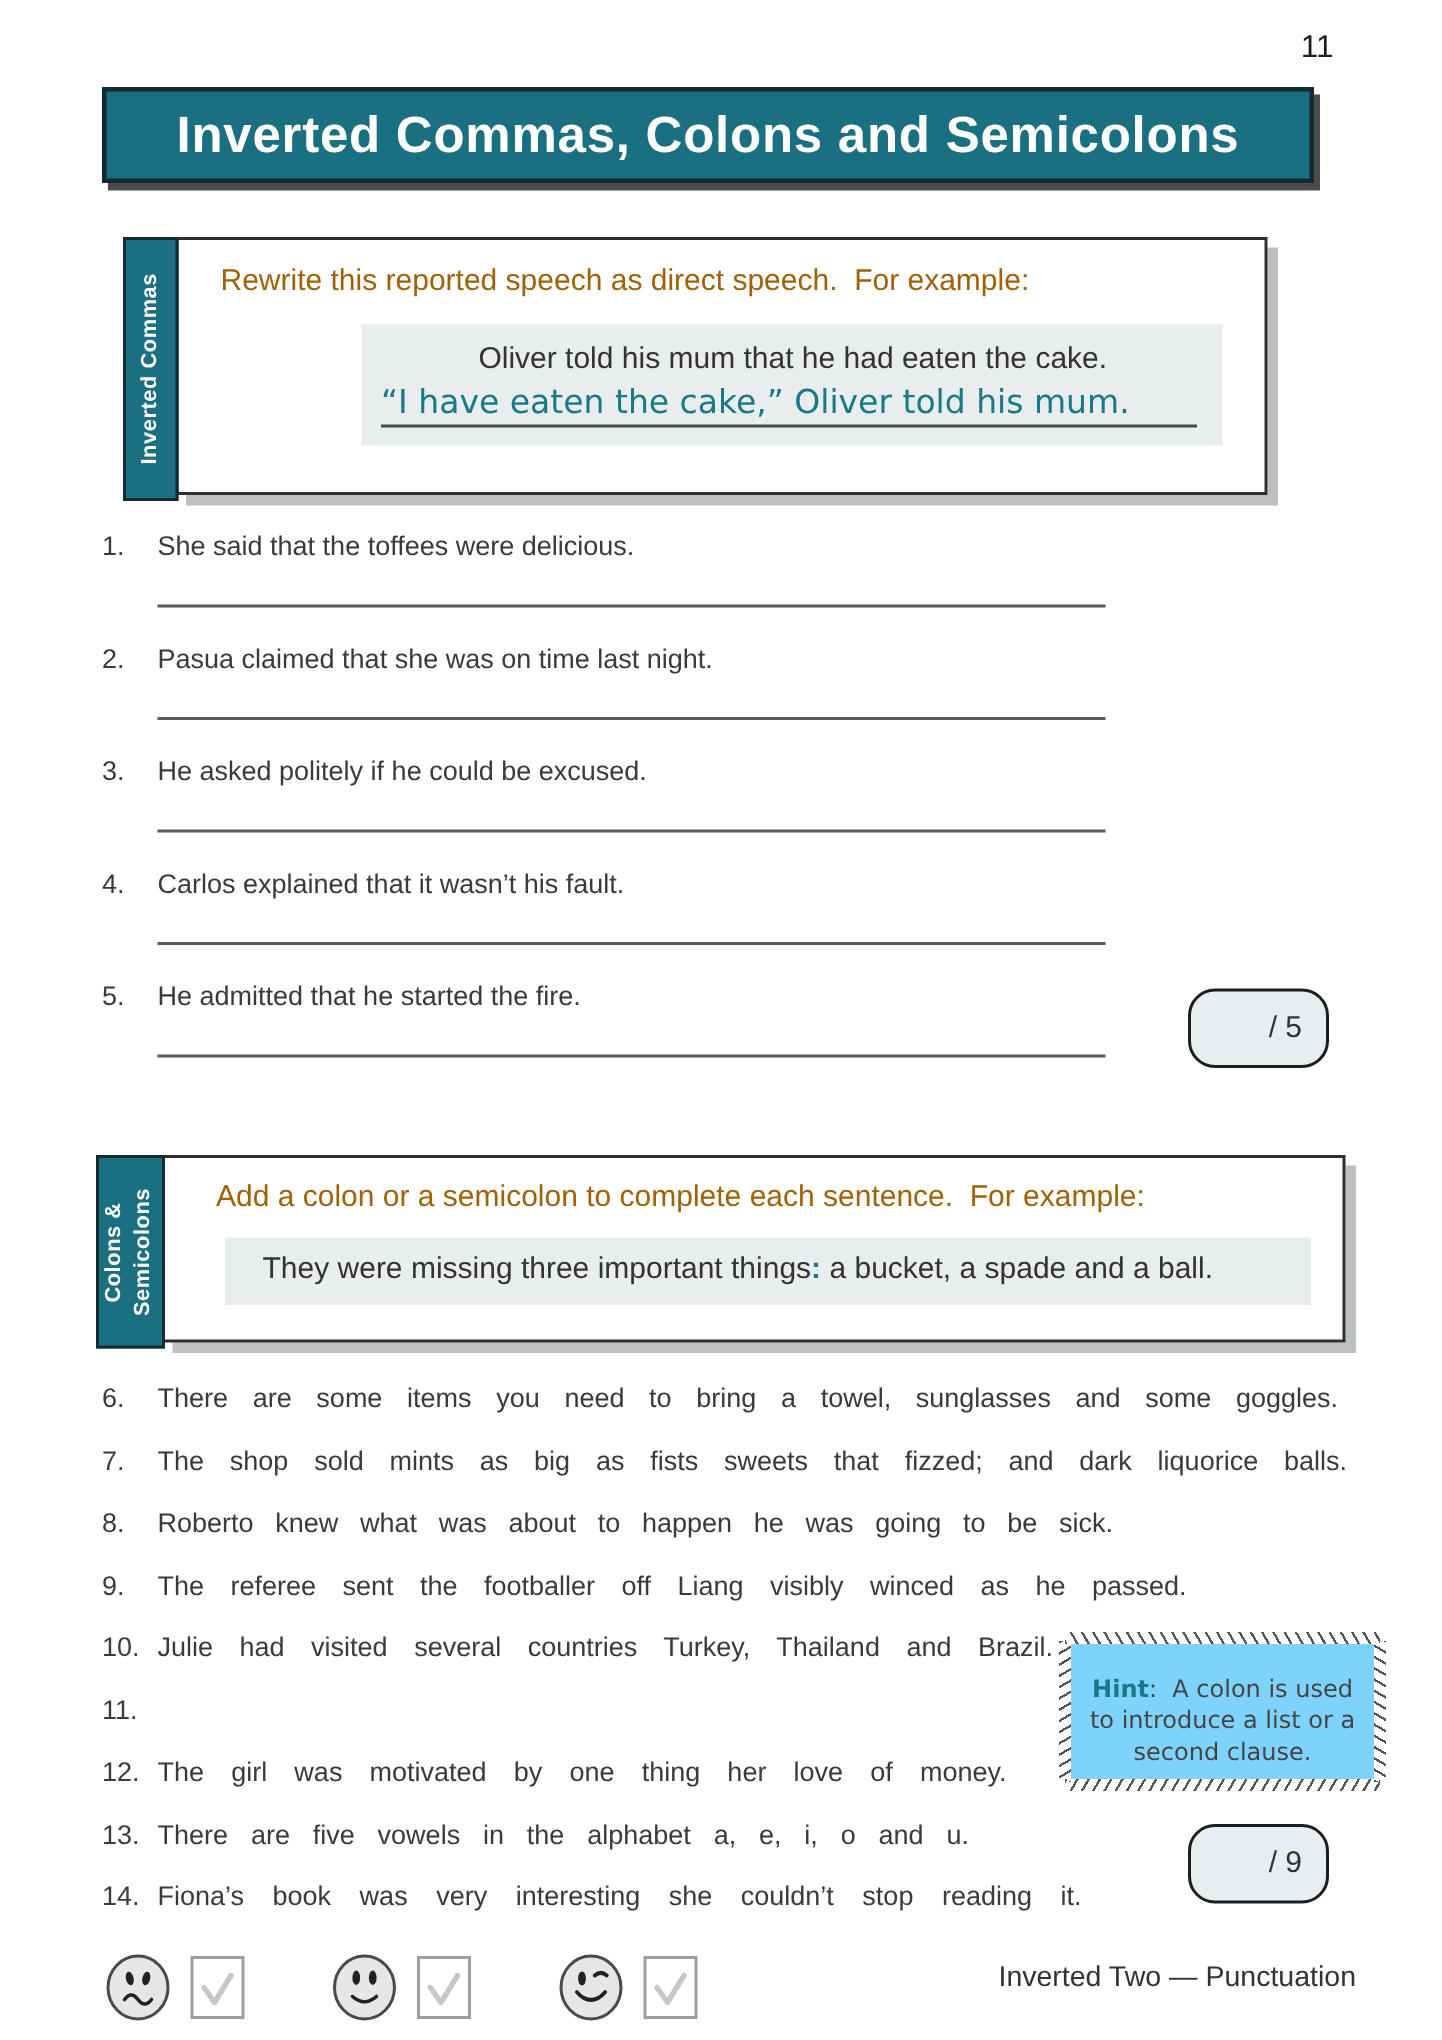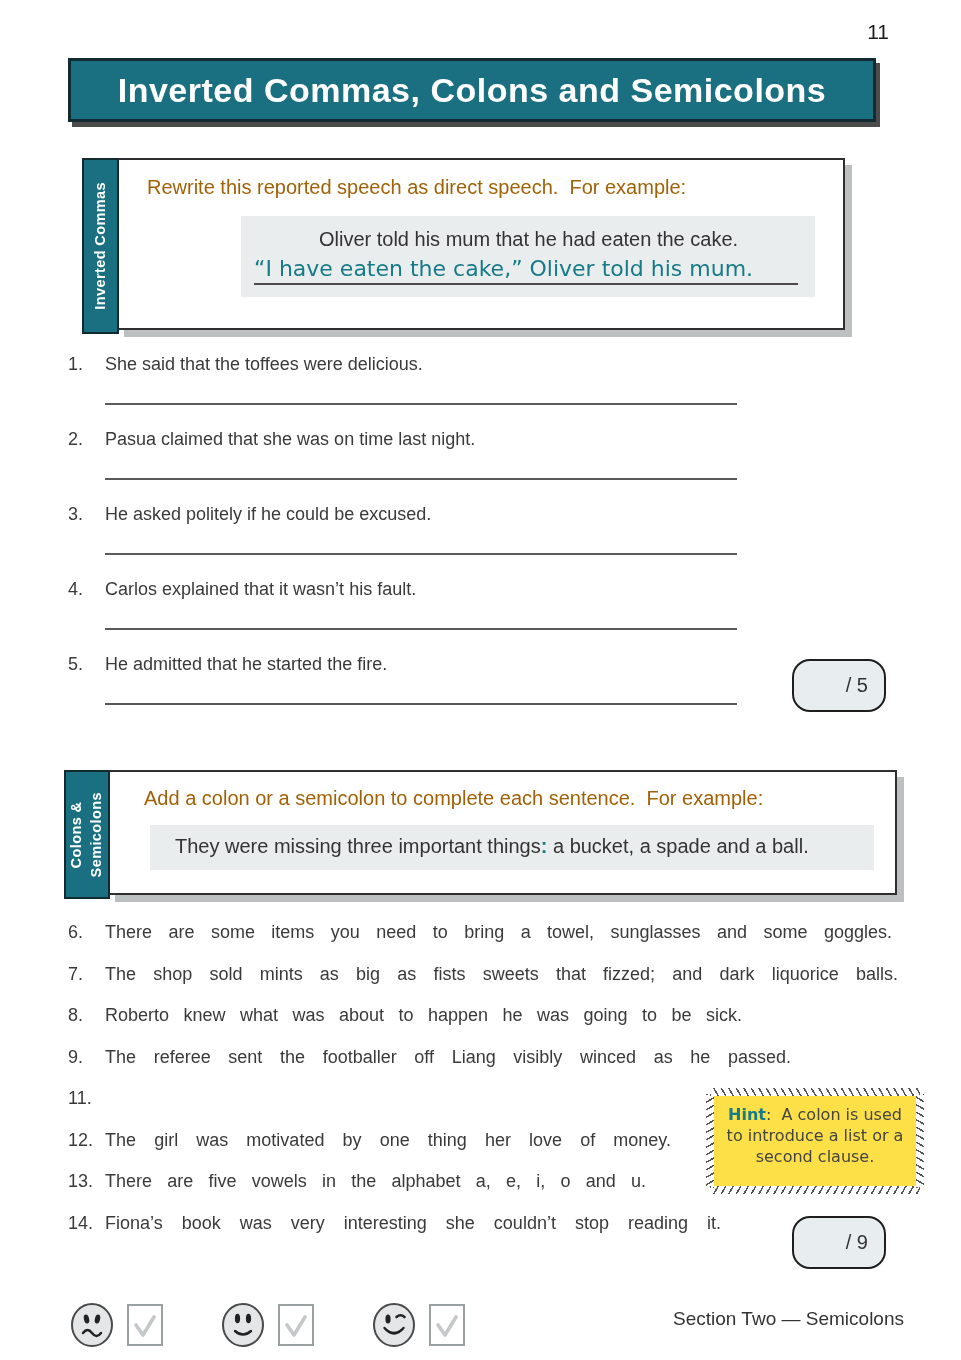--- a/index.html
+++ b/index.html
@@ -99,22 +99,22 @@
     background:#e8edf0; border:2.5px solid #1e1e1e; border-radius:18px;
     display:flex; align-items:center; justify-content:flex-end;
     padding-right:16px; font-size:20px; color:#333;
   }
   #score-1 { left:792px; top:659px; }
   #score-2 { left:792px; top:1216px; }
 
   
   .hint-box {
     position:absolute; left:714px; top:1096px; width:202px; height:90px;
-    background:#fde047; padding:8px 8px;
-    display:flex; align-items:flex-start; justify-content:center;
+    background:#7dd3fc; padding:8px 8px;
+    display:flex; align-items:flex-end; justify-content:center;
   }
   .hint-text {
     font-size:16px; line-height:1.32; color:#444; text-align:center;
     white-space:pre-wrap; font-family:"DejaVu Sans", sans-serif;
   }
   .hint-label { color:#177a87; font-weight:bold; }
   .hatch { position:absolute; }
   .hatch-top    { top:-8px; left:-4px; right:-4px; height:8px;
     background:repeating-linear-gradient(60deg,#555 0 1.5px,transparent 1.5px 6.5px); }
   .hatch-bottom { bottom:-8px; left:-4px; right:-4px; height:8px;
@@ -220,20 +220,24 @@
     <span class="q-num">7.</span>
     <span class="q-just" style="width:793px">The shop sold mints as big as fists sweets that fizzed; and dark liquorice balls.</span>
   </div>
   <div class="q-row q-item">
     <span class="q-num">8.</span>
     <span class="q-just" style="width:637px">Roberto knew what was about to happen he was going to be sick.</span>
   </div>
   <div class="q-row q-item">
     <span class="q-num">9.</span>
     <span class="q-just" style="width:686px">The referee sent the footballer off Liang visibly winced as he passed.</span>
+  </div>
+  <div class="q-row q-item">
+    <span class="q-num">10.</span>
+    <span class="q-just" style="width:597px">Julie had visited several countries Turkey, Thailand and Brazil.</span>
   </div>
   <div class="q-row q-item">
     <span class="q-num">11.</span>
   </div>
   <div class="q-row q-item">
     <span class="q-num">12.</span>
     <span class="q-just" style="width:566px">The girl was motivated by one thing her love of money.</span>
   </div>
   <div class="q-row q-item">
     <span class="q-num">13.</span>
@@ -291,13 +295,13 @@
       <path d="M14.5 28 q7.5 5.5 15 0" fill="none" stroke="#222" stroke-width="1.8" stroke-linecap="round"></path>
     </svg>
     <div class="checkbox">
       <svg width="26" height="28" viewBox="0 0 26 28">
         <path d="M4 14 l7 10 l11 -18" fill="none" stroke="#c4c8c9" stroke-width="3.6" stroke-linecap="round" stroke-linejoin="round"></path>
       </svg>
     </div>
   </div>
 </div>
 
-<div class="footer-section">Section Two — Semicolons</div>
+<div class="footer-section">Inverted Two — Punctuation</div>
 
 </body></html>

